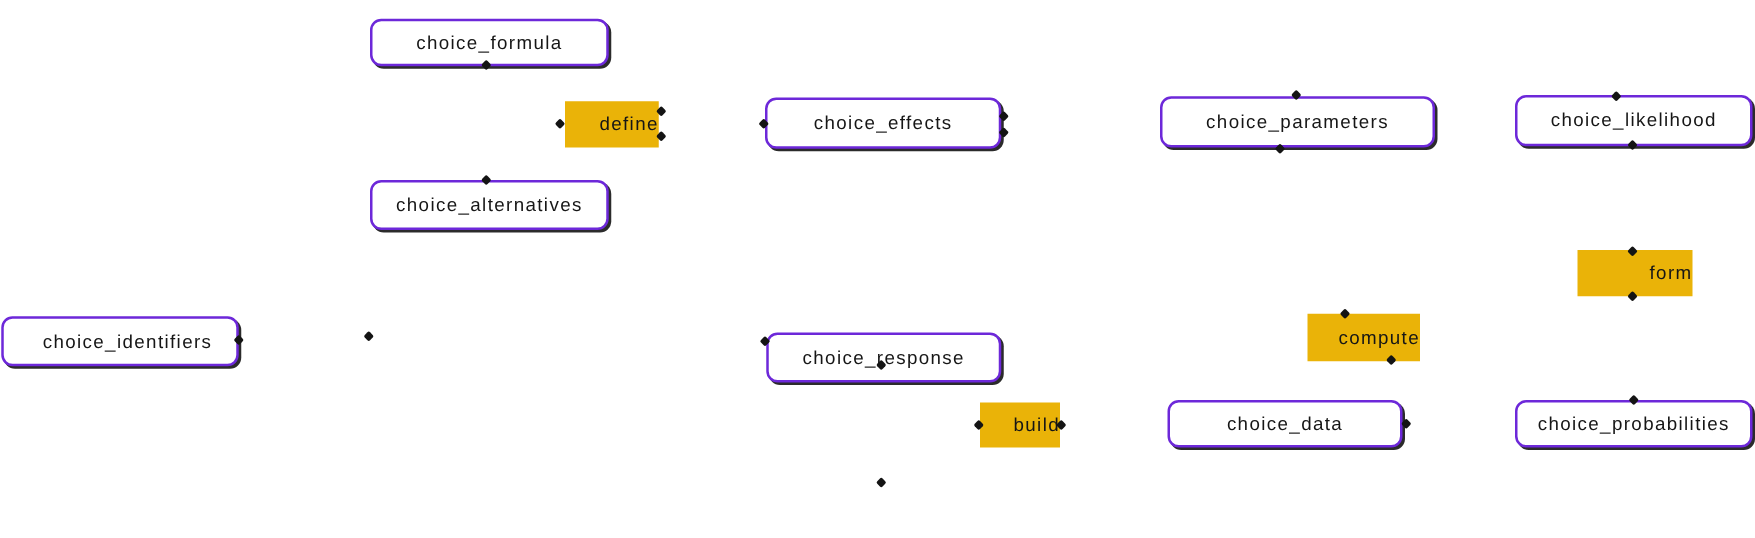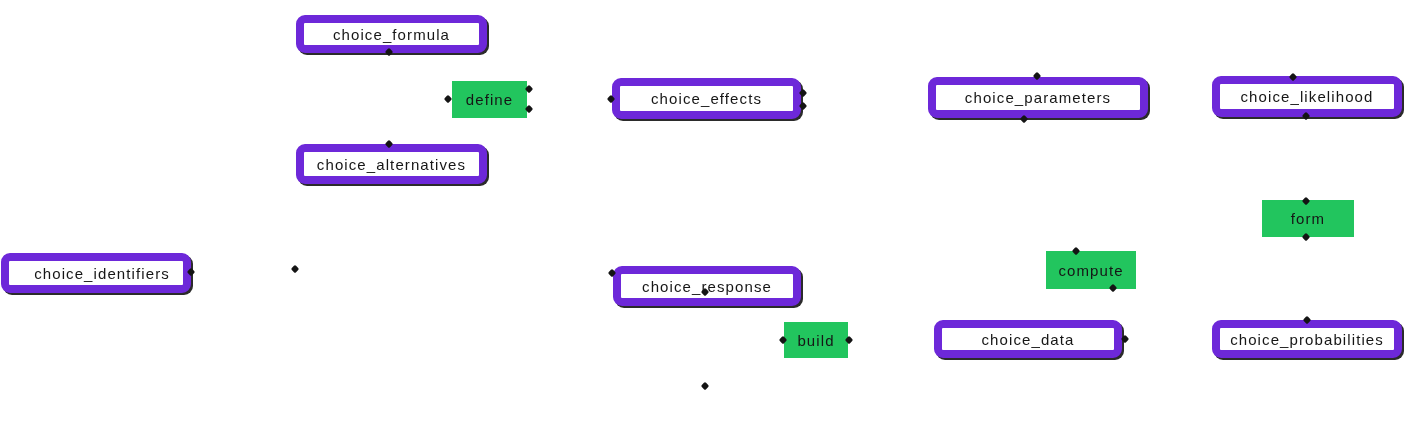--- a/index.html
+++ b/index.html
@@ -12,40 +12,40 @@
     width: 1404px;
     height: 430px;
     background: #ffffff;
     overflow: hidden;
     font-family: "Liberation Sans", "DejaVu Sans", sans-serif;
   }
   .node {
     position: absolute;
     box-sizing: border-box;
     background: #ffffff;
-    border: 8px solid #6d28d9;
+    border: 2px solid #6d28d9;
     border-radius: 9px;
     box-shadow: 2px 2px 0 0 rgba(20,20,20,0.9);
     display: flex;
     align-items: center;
     justify-content: center;
   }
   .node span, .edge-label span {
     font-size: 15px;
     letter-spacing: 1.1px;
     color: #161616;
     white-space: nowrap;
   }
   .edge-label {
     position: absolute;
     box-sizing: border-box;
-    background: #22c55e;
+    background: #eab308;
     display: flex;
     align-items: center;
-    justify-content: center;
+    justify-content: flex-end;
   }
   .stub {
     position: absolute;
     width: 6px;
     height: 6px;
     background: #141414;
     border-radius: 1.5px;
     transform: rotate(45deg);
   }
 </style>

